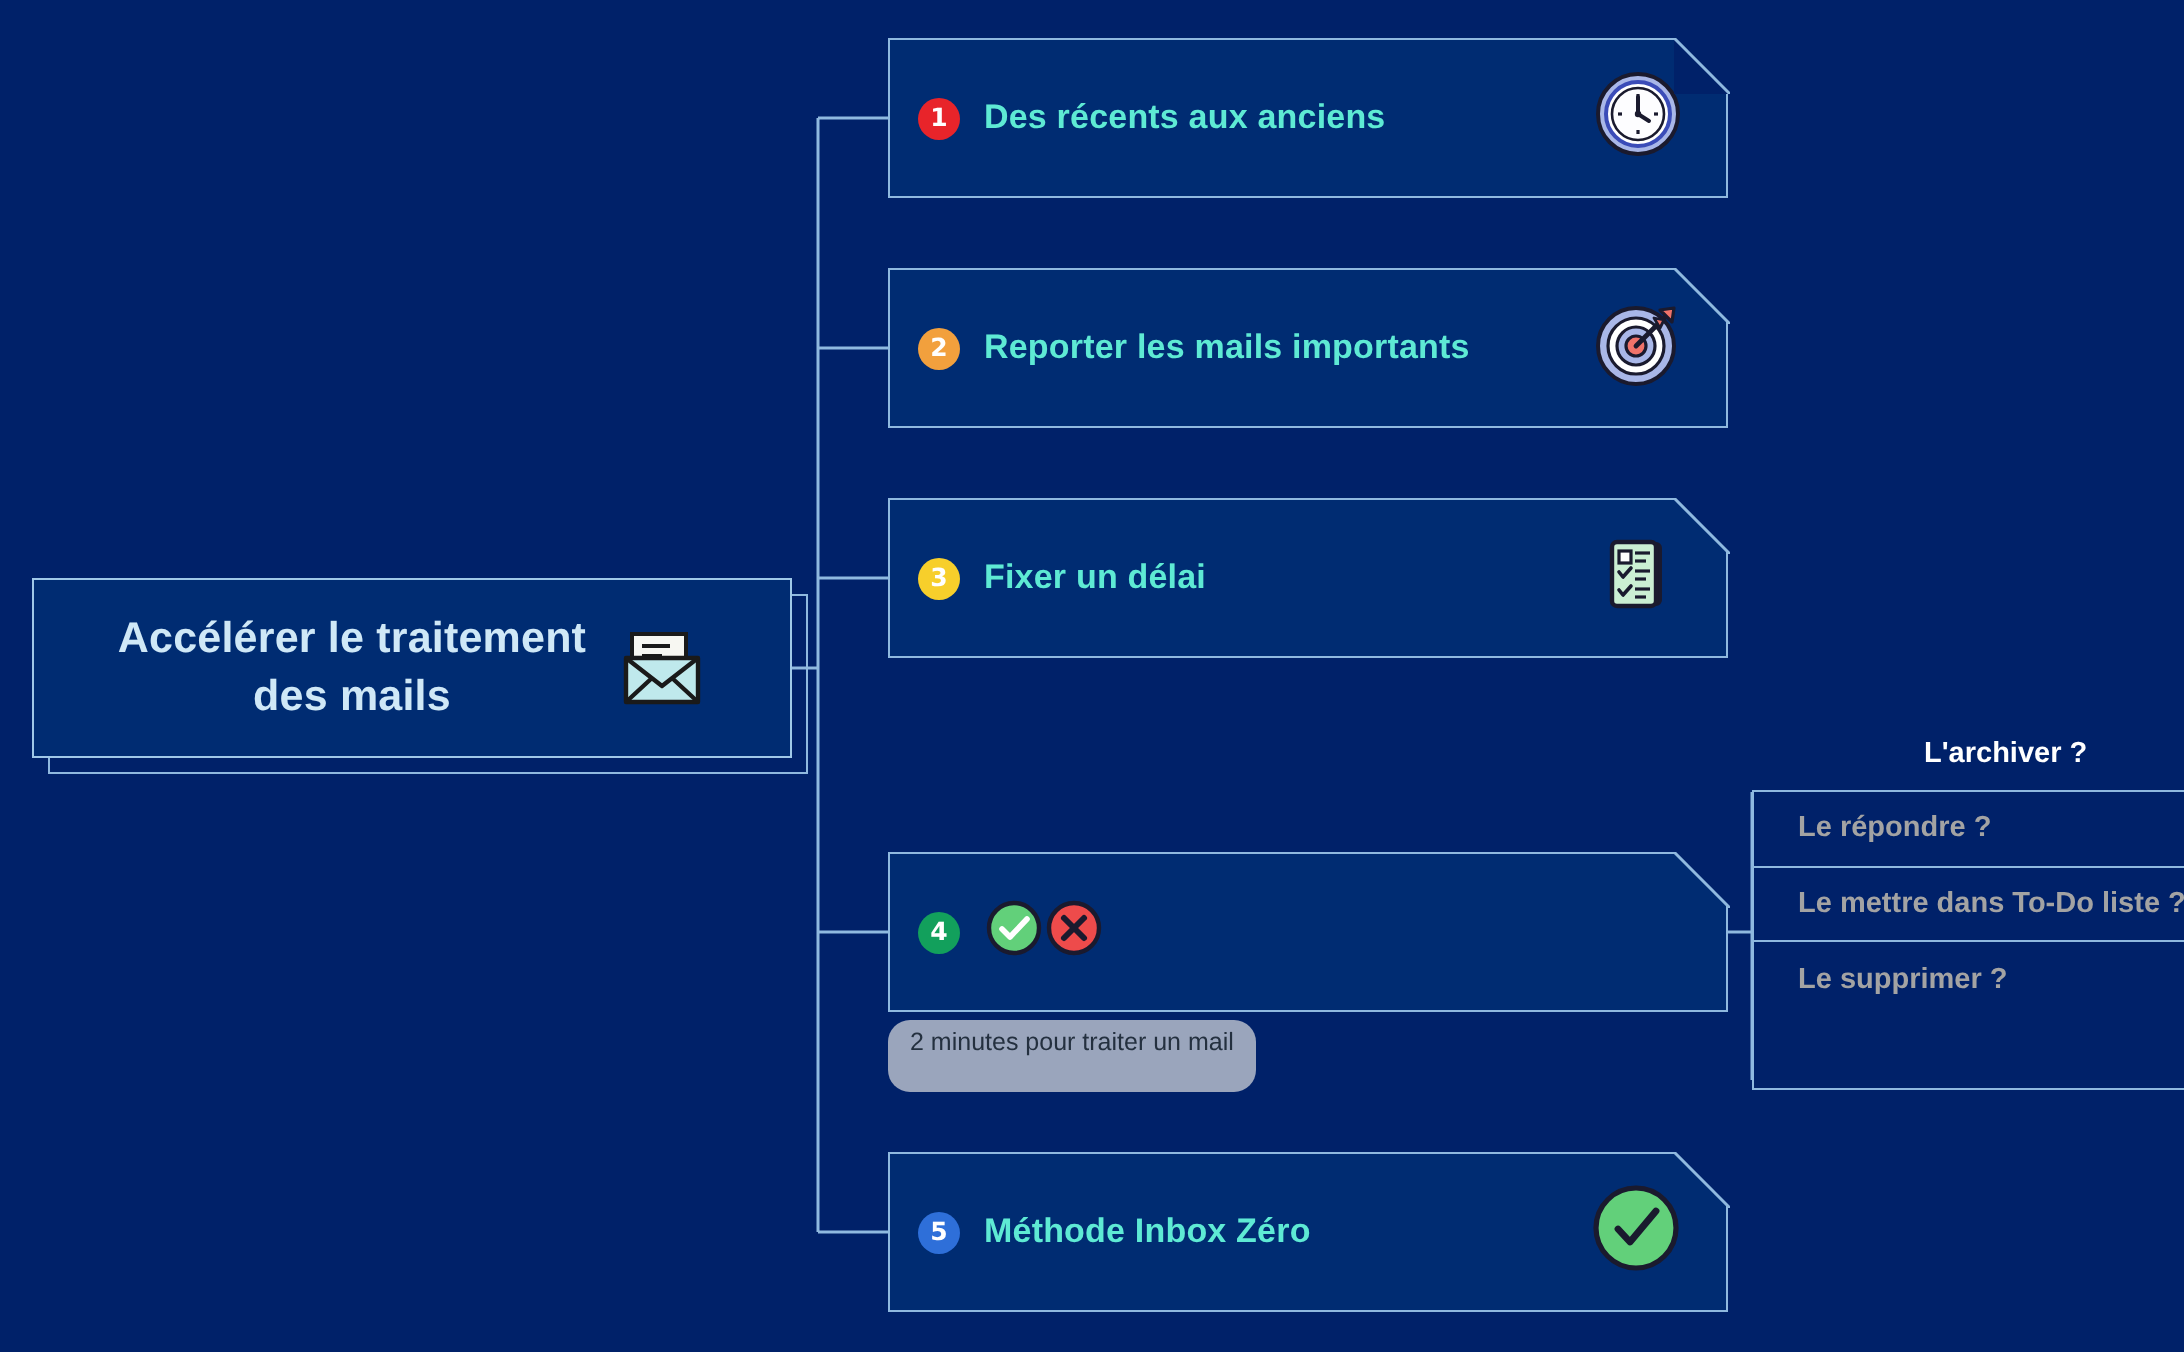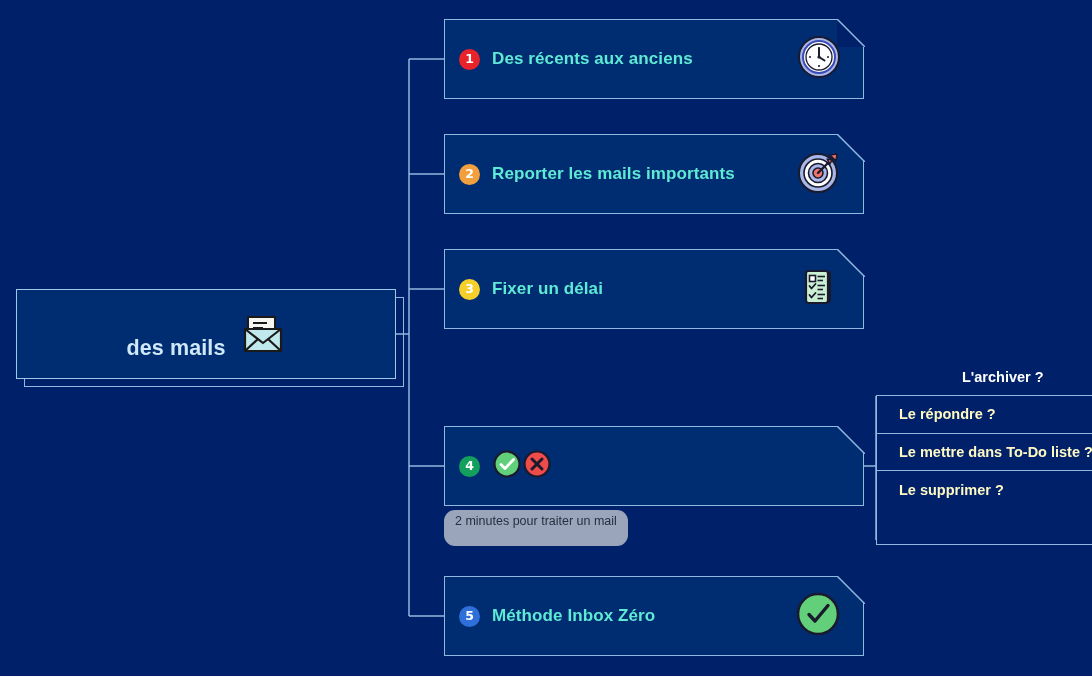--- a/index.html
+++ b/index.html
@@ -158,21 +158,21 @@
     position: absolute;
     border: 1.5px solid #8FB9DF;
     border-right: none;
     background: transparent;
   }
   .sublist-row {
     display: flex;
     align-items: center;
     height: 37.5px;
     padding-left: 22px;
-    color: #fef9c3;
+    color: #a3a3a3;
     font-size: 14.5px;
     font-weight: bold;
     white-space: nowrap;
     border-bottom: 1.5px solid #8FB9DF;
   }
   .sublist-row:last-child { border-bottom: none; }
 </style>
 </head>
 <body>
 
@@ -193,21 +193,21 @@
 
       <line x1="862" y1="466" x2="876" y2="466"></line>
       <line x1="876" y1="396" x2="876" y2="540"></line>
     </g>
   </svg>
 
   <div class="central-shadow"></div>
   <div class="central-node">
     <div class="central-inner">
       <div class="central-title">
-        <br>
+        <span>Accélérer le traitement</span><br>
         <span>des mails</span>
       </div>
       <div class="central-icon">
         <svg viewBox="0 0 44 40" width="44" height="40">
           <rect x="7" y="3" width="27" height="22" fill="#F7F7F2" stroke="#1A1A1A" stroke-width="2"></rect>
           <line x1="12" y1="9" x2="26" y2="9" stroke="#1A1A1A" stroke-width="2"></line>
           <line x1="12" y1="14" x2="22" y2="14" stroke="#1A1A1A" stroke-width="2"></line>
           <path d="M4 15 L40 15 L40 37 L4 37 Z" fill="#BFE9EC" stroke="#1A1A1A" stroke-width="2.2" stroke-linejoin="round"></path>
           <path d="M4 15 L22 29 L40 15" fill="none" stroke="#1A1A1A" stroke-width="2.2" stroke-linejoin="round"></path>
           <path d="M4 37 L17 25 M40 37 L27 25" fill="none" stroke="#1A1A1A" stroke-width="2.2"></path>

